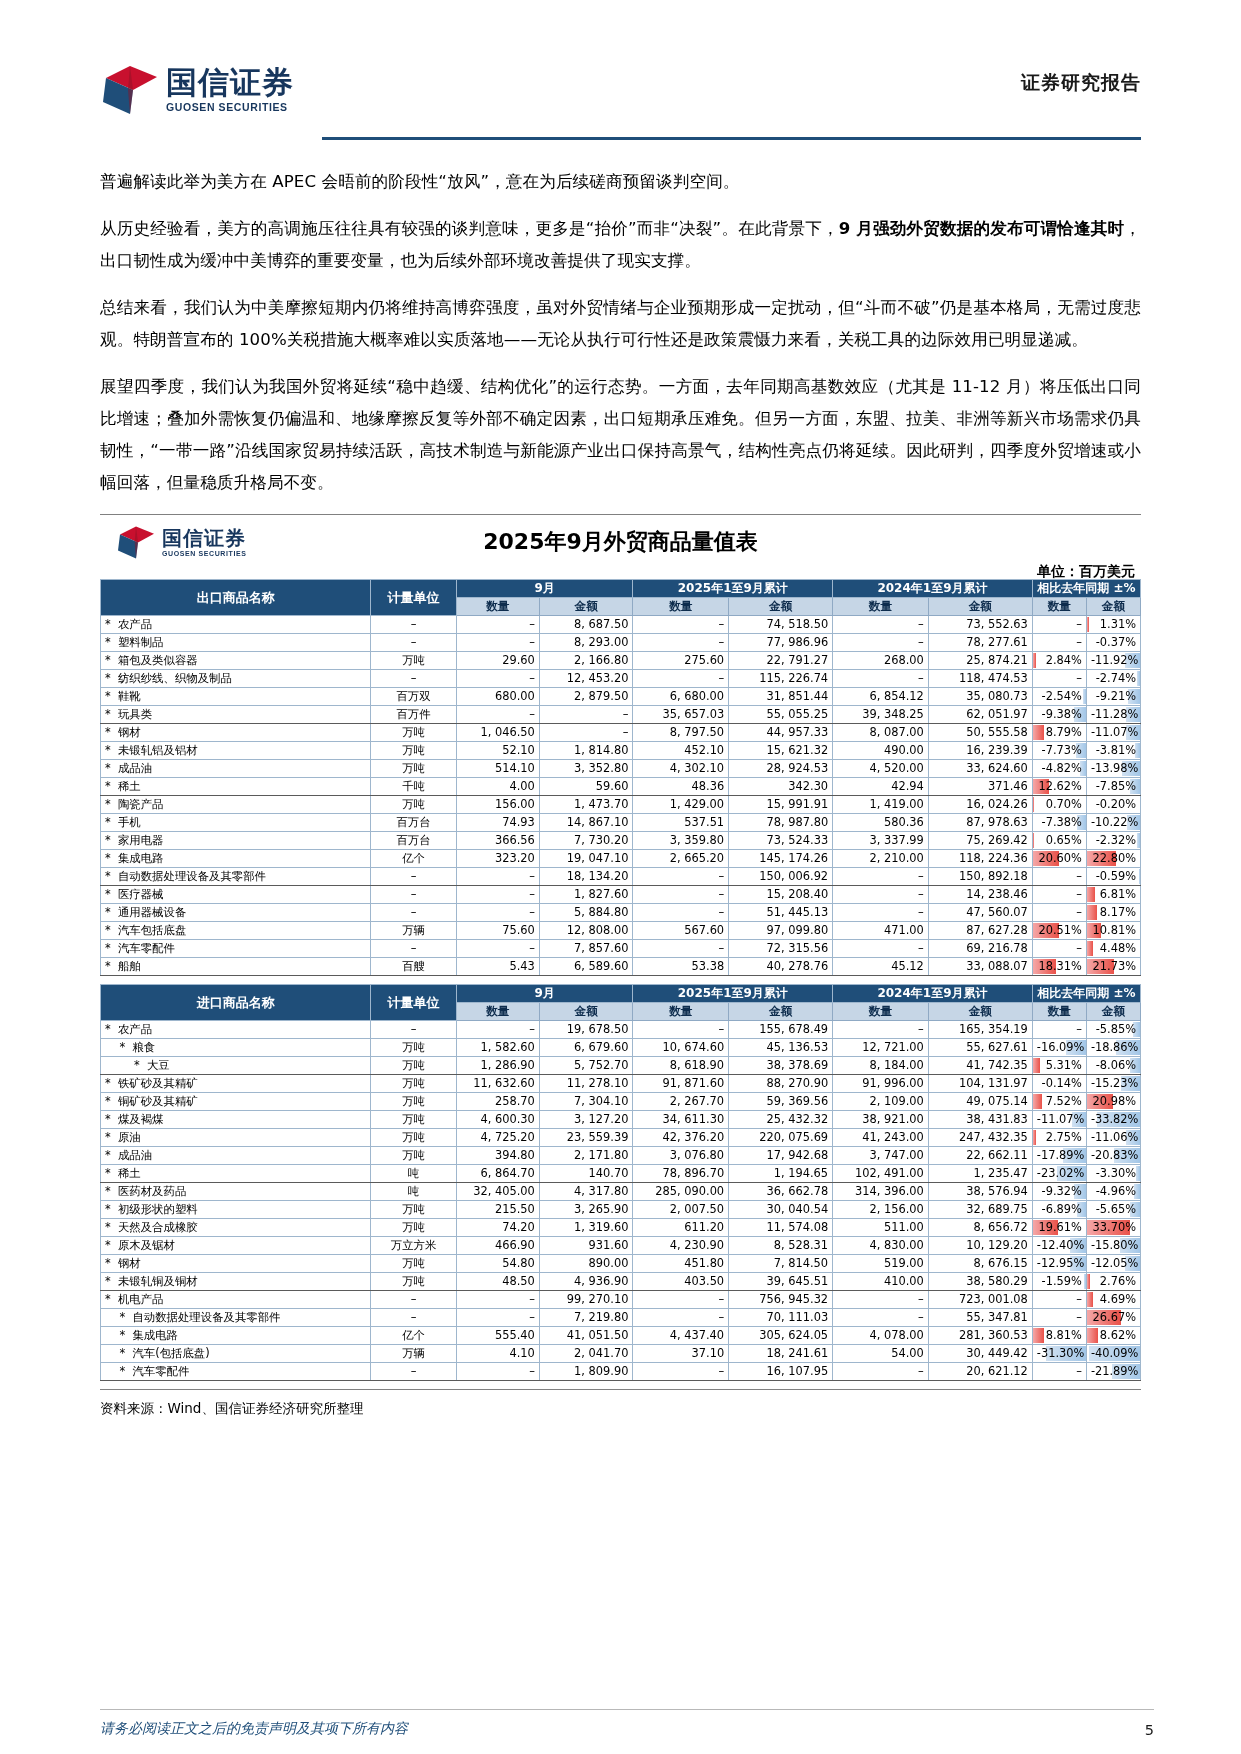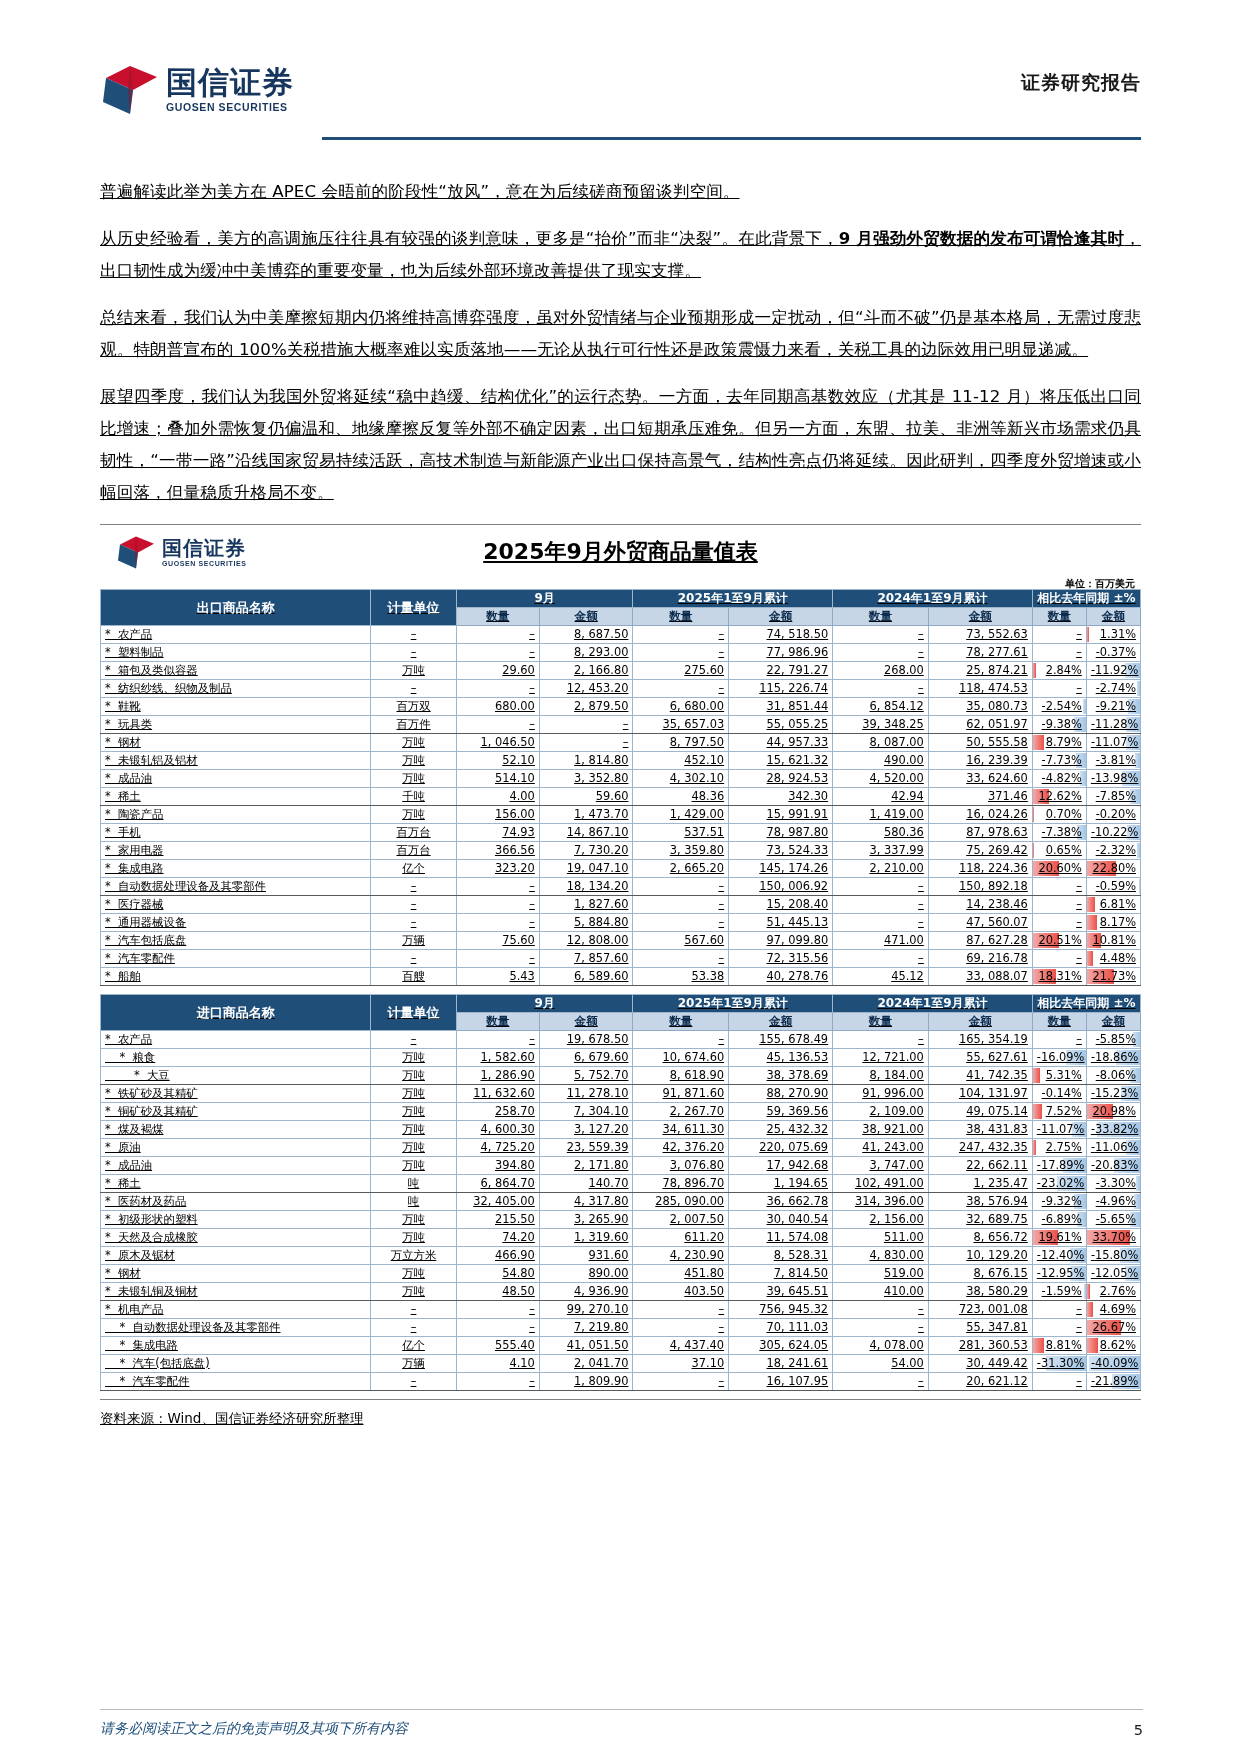--- a/index.html
+++ b/index.html
@@ -31,21 +31,21 @@
     position: absolute; right: 0; top: 8px;
     font-family: "DejaVu Sans", sans-serif;
     font-size: 19px; font-weight: 700; color: #1a1a1a; letter-spacing: 1px;
   }
   .hdr-rule {
     position: absolute; left: 222px; right: 0; bottom: 0;
     height: 3px; background: #1f4e79;
   }
 
   
-  .body-col { margin-top: 36px; text-decoration: underline; }
+  .body-col { margin-top: 26px; }
   p.para {
     font-family: "DejaVu Sans", sans-serif;
     font-size: 16.6px;
     line-height: 32px;
     color: #000;
     text-align: justify;
     margin-bottom: 15px;
     letter-spacing: .1px;
   }
   p.para b { font-weight: 700; }
@@ -83,21 +83,21 @@
   .ex-logo .logo-en { font-size: 7px; }
   .ex-title {
     text-align: center;
     font-family: "DejaVu Sans", sans-serif;
     font-size: 22px; font-weight: 700; color: #000;
     padding-top: 6px;
   }
   .ex-unit {
     position: absolute; right: 6px; bottom: -2px;
     font-family: "DejaVu Sans", sans-serif;
-    font-size: 10px; font-weight: 700; color: #000; text-align: center;
+    font-size: 14px; font-weight: 700; color: #000; text-align: center;
   }
 
   
   table.tbl {
     width: 100%;
     border-collapse: collapse;
     font-family: "DejaVu Sans", sans-serif;
     font-size: 11.4px;
     color: #000;
     table-layout: fixed;
@@ -145,21 +145,21 @@
   .bar.pos { background: linear-gradient(to right, #f4a3a3, #e8483f); }
   .pctval { position: relative; z-index: 2; }
 
   .src {
     font-family: "DejaVu Sans", sans-serif;
     font-size: 13.5px; color: #000; margin-top: 10px;
   }
 
   
   .footer {
-    position: absolute; left: 100px; right: 98px; bottom: 78px;
+    position: absolute; left: 100px; right: 87px; bottom: 78px;
   }
   .footer-rule { height: 1px; background: #b9b9b9; margin-bottom: 10px; }
   .footer-row { display: flex; justify-content: space-between; align-items: flex-end; }
   .footer-note {
     font-family: "DejaVu Sans", sans-serif;
     font-size: 14px; font-style: italic; color: #1f4e79;
   }
   .footer-page {
     font-family: "DejaVu Sans", sans-serif;
     font-size: 14.5px; color: #1a1a1a;

